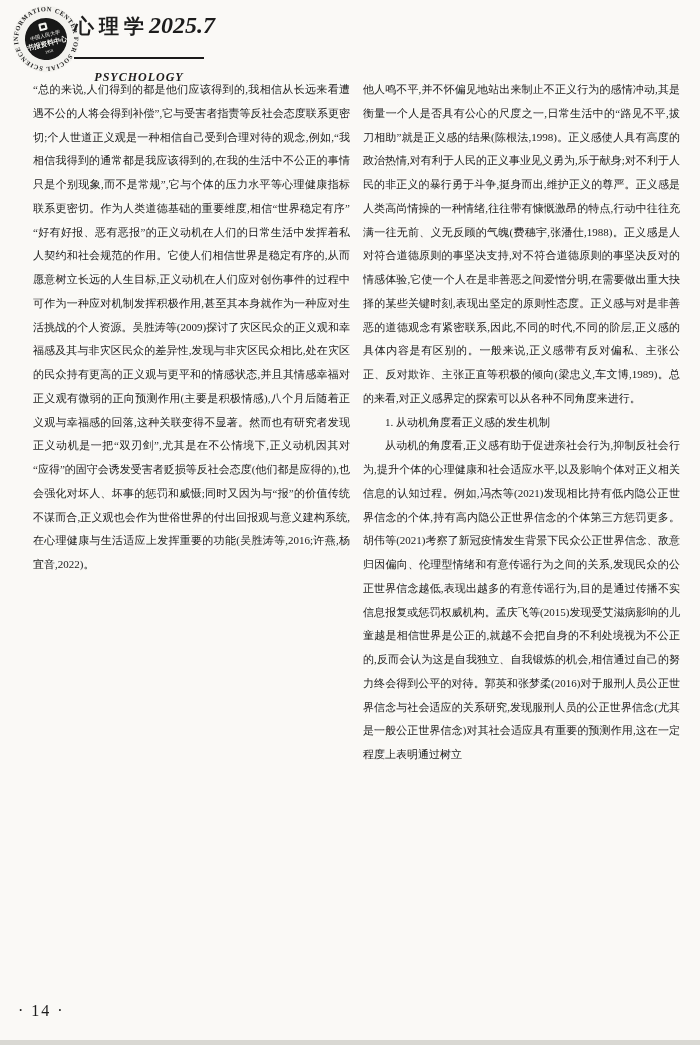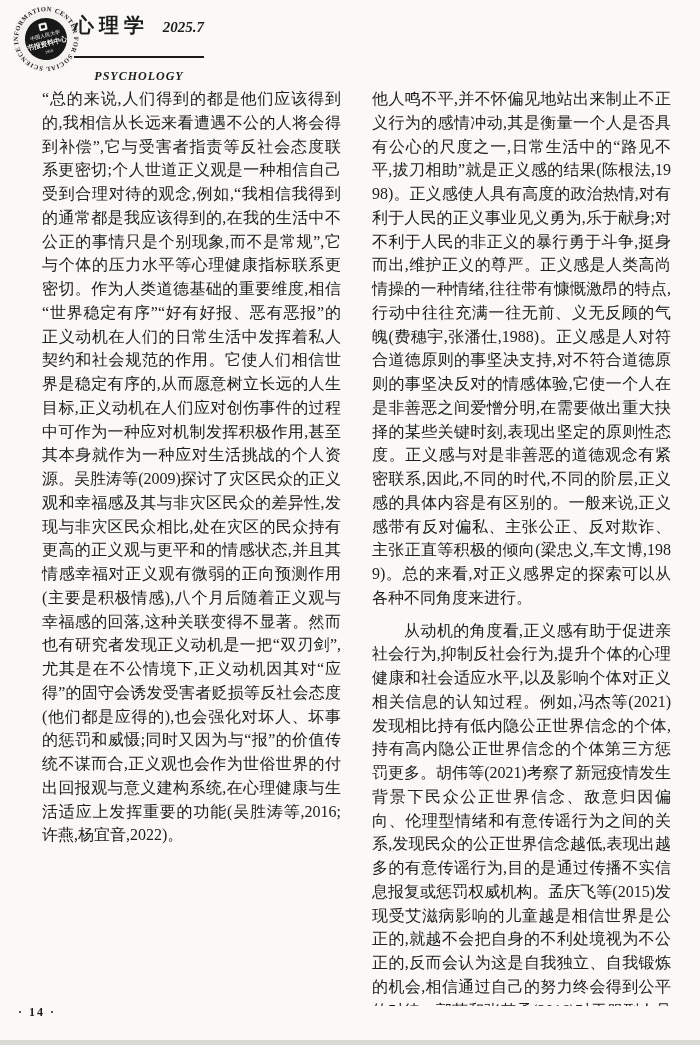--- a/index.html
+++ b/index.html
@@ -14,38 +14,38 @@
   .page{position:absolute;inset:0;background:#faf9f6;}
   .scan-edge-bottom{position:absolute;left:0;right:0;bottom:0;height:5px;background:#d9d8d3;}
 
   
   .header{position:absolute;left:0;top:0;width:700px;height:72px;}
   .logo-wrap{position:absolute;left:12px;top:5px;width:68px;height:68px;transform:rotate(-14deg);}
   .title-block{position:absolute;left:74px;top:12px;width:130px;}
   .title-row{display:flex;align-items:baseline;justify-content:space-between;
              border-bottom:2px solid #1a1a1a;padding-bottom:17px;}
   .journal-cn{font-size:20px;font-weight:bold;letter-spacing:5px;white-space:nowrap;}
-  .journal-issue{font-size:15px;font-weight:bold;font-style:italic;white-space:nowrap;}
+  .journal-issue{font-size:24px;font-weight:bold;font-style:italic;white-space:nowrap;}
   .journal-en{font-size:12px;font-weight:bold;font-style:italic;letter-spacing:1px;
               text-align:center;margin-top:11px;}
 
   
   .columns{position:absolute;left:33px;top:78px;width:647px;height:928px;
            display:flex;gap:13px;overflow:hidden;}
   .col{width:317px;height:100%;overflow:hidden;}
-  .blk{margin:9px;font-size:16px;line-height:23.75px;text-align:justify;
+  .blk{margin:0;font-size:11px;line-height:23.75px;text-align:justify;
        color:#202020;word-break:break-all;}
   .para{text-indent:2em;}
   .para-cont{text-indent:0;}
   .heading-kai{text-indent:2em;font-style:italic;font-weight:normal;}
   .heading-sub{text-indent:2em;}
 
   
   .footer{position:absolute;left:18px;top:1002px;}
-  .page-number{font-size:12px;font-weight:bold;letter-spacing:2px;}
+  .page-number{font-size:16px;font-weight:normal;letter-spacing:2px;}
 </style>
 </head>
 <body>
 
 <div class="page">
 
   <div class="header">
 
     <div class="logo-wrap">
       <svg viewBox="0 0 100 100" width="68" height="68">
@@ -73,20 +73,21 @@
       <div class="journal-en">PSYCHOLOGY</div>
     </div>
   </div>
 
   <div class="columns">
     <div class="col" id="col-left">
         <p class="blk para-cont">“总的来说,人们得到的都是他们应该得到的,我相信从长远来看遭遇不公的人将会得到补偿”,它与受害者指责等反社会态度联系更密切;个人世道正义观是一种相信自己受到合理对待的观念,例如,“我相信我得到的通常都是我应该得到的,在我的生活中不公正的事情只是个别现象,而不是常规”,它与个体的压力水平等心理健康指标联系更密切。作为人类道德基础的重要维度,相信“世界稳定有序”“好有好报、恶有恶报”的正义动机在人们的日常生活中发挥着私人契约和社会规范的作用。它使人们相信世界是稳定有序的,从而愿意树立长远的人生目标,正义动机在人们应对创伤事件的过程中可作为一种应对机制发挥积极作用,甚至其本身就作为一种应对生活挑战的个人资源。吴胜涛等(2009)探讨了灾区民众的正义观和幸福感及其与非灾区民众的差异性,发现与非灾区民众相比,处在灾区的民众持有更高的正义观与更平和的情感状态,并且其情感幸福对正义观有微弱的正向预测作用(主要是积极情感),八个月后随着正义观与幸福感的回落,这种关联变得不显著。然而也有研究者发现正义动机是一把“双刃剑”,尤其是在不公情境下,正义动机因其对“应得”的固守会诱发受害者贬损等反社会态度(他们都是应得的),也会强化对坏人、坏事的惩罚和威慑;同时又因为与“报”的价值传统不谋而合,正义观也会作为世俗世界的付出回报观与意义建构系统,在心理健康与生活适应上发挥重要的功能(吴胜涛等,2016;许燕,杨宜音,2022)。</p>
       </div>
     <div class="col" id="col-right">
         <p class="blk para-cont">他人鸣不平,并不怀偏见地站出来制止不正义行为的感情冲动,其是衡量一个人是否具有公心的尺度之一,日常生活中的“路见不平,拔刀相助”就是正义感的结果(陈根法,1998)。正义感使人具有高度的政治热情,对有利于人民的正义事业见义勇为,乐于献身;对不利于人民的非正义的暴行勇于斗争,挺身而出,维护正义的尊严。正义感是人类高尚情操的一种情绪,往往带有慷慨激昂的特点,行动中往往充满一往无前、义无反顾的气魄(费穗宇,张潘仕,1988)。正义感是人对符合道德原则的事坚决支持,对不符合道德原则的事坚决反对的情感体验,它使一个人在是非善恶之间爱憎分明,在需要做出重大抉择的某些关键时刻,表现出坚定的原则性态度。正义感与对是非善恶的道德观念有紧密联系,因此,不同的时代,不同的阶层,正义感的具体内容是有区别的。一般来说,正义感带有反对偏私、主张公正、反对欺诈、主张正直等积极的倾向(梁忠义,车文博,1989)。总的来看,对正义感界定的探索可以从各种不同角度来进行。</p>
+        <p class="blk heading-sub">1. 从动机角度看正义感的发生机制</p>
         <p class="blk para">从动机的角度看,正义感有助于促进亲社会行为,抑制反社会行为,提升个体的心理健康和社会适应水平,以及影响个体对正义相关信息的认知过程。例如,冯杰等(2021)发现相比持有低内隐公正世界信念的个体,持有高内隐公正世界信念的个体第三方惩罚更多。胡伟等(2021)考察了新冠疫情发生背景下民众公正世界信念、敌意归因偏向、伦理型情绪和有意传谣行为之间的关系,发现民众的公正世界信念越低,表现出越多的有意传谣行为,目的是通过传播不实信息报复或惩罚权威机构。孟庆飞等(2015)发现受艾滋病影响的儿童越是相信世界是公正的,就越不会把自身的不利处境视为不公正的,反而会认为这是自我独立、自我锻炼的机会,相信通过自己的努力终会得到公平的对待。郭英和张梦柔(2016)对于服刑人员公正世界信念与社会适应的关系研究,发现服刑人员的公正世界信念(尤其是一般公正世界信念)对其社会适应具有重要的预测作用,这在一定程度上表明通过树立</p>
       </div>
   </div>
 
   <div class="footer">
     <span class="page-number">· 14 ·</span>
   </div>
 
   <div class="scan-edge-bottom"></div>
 </div>

